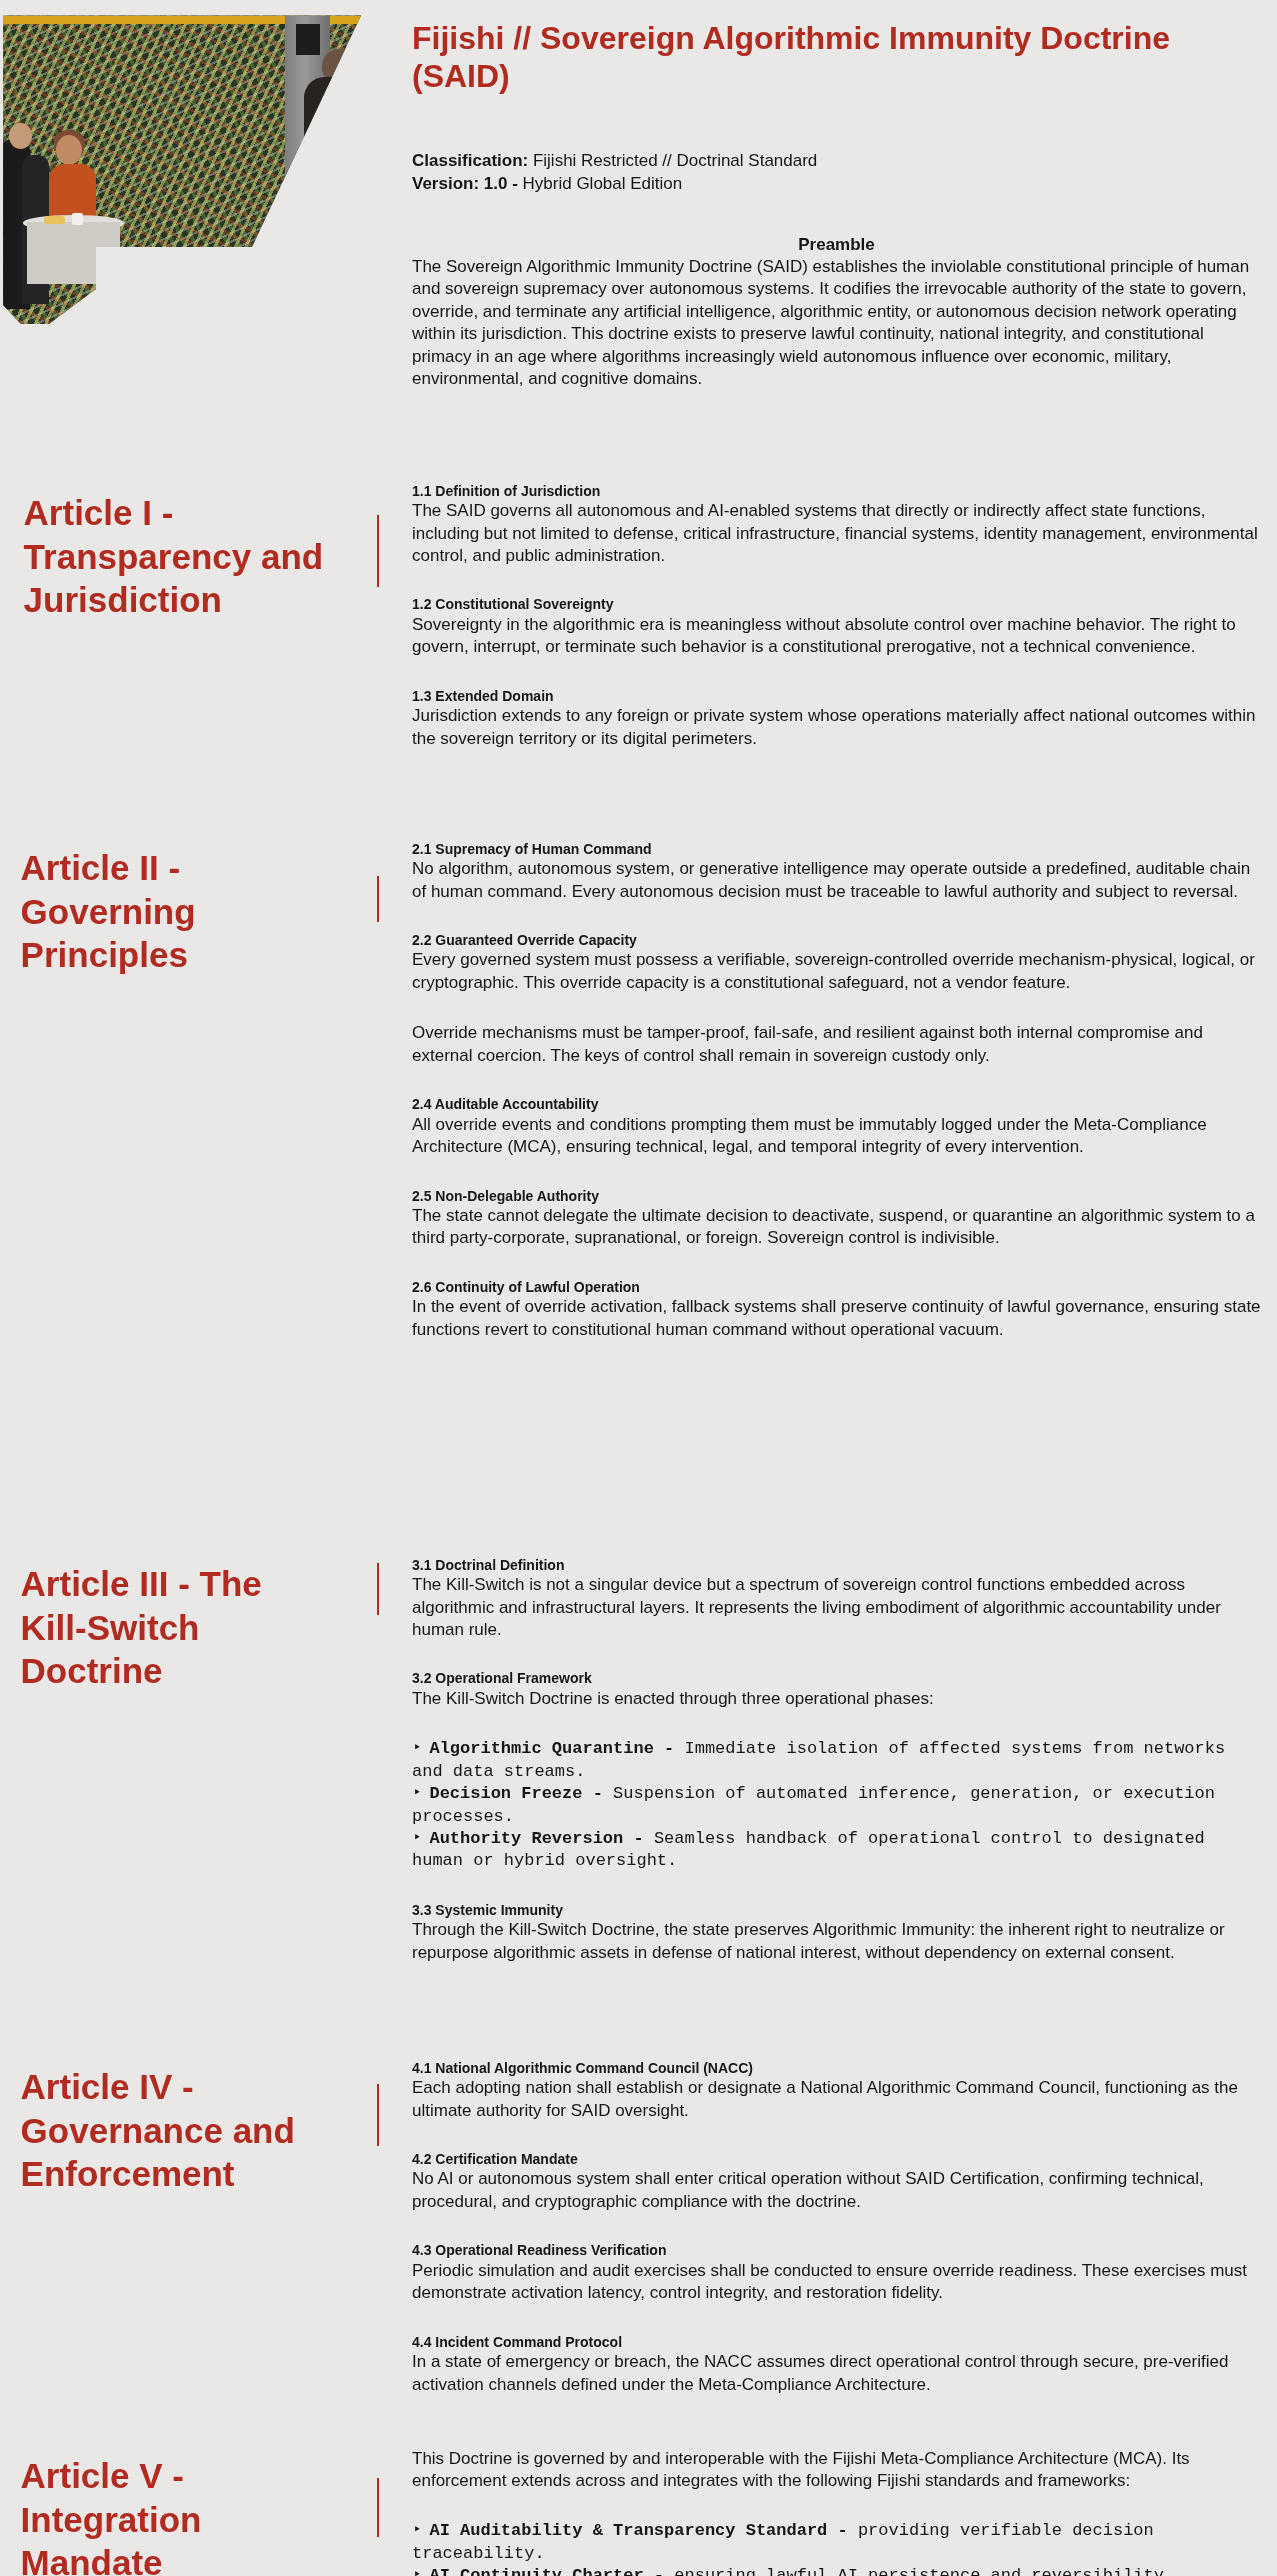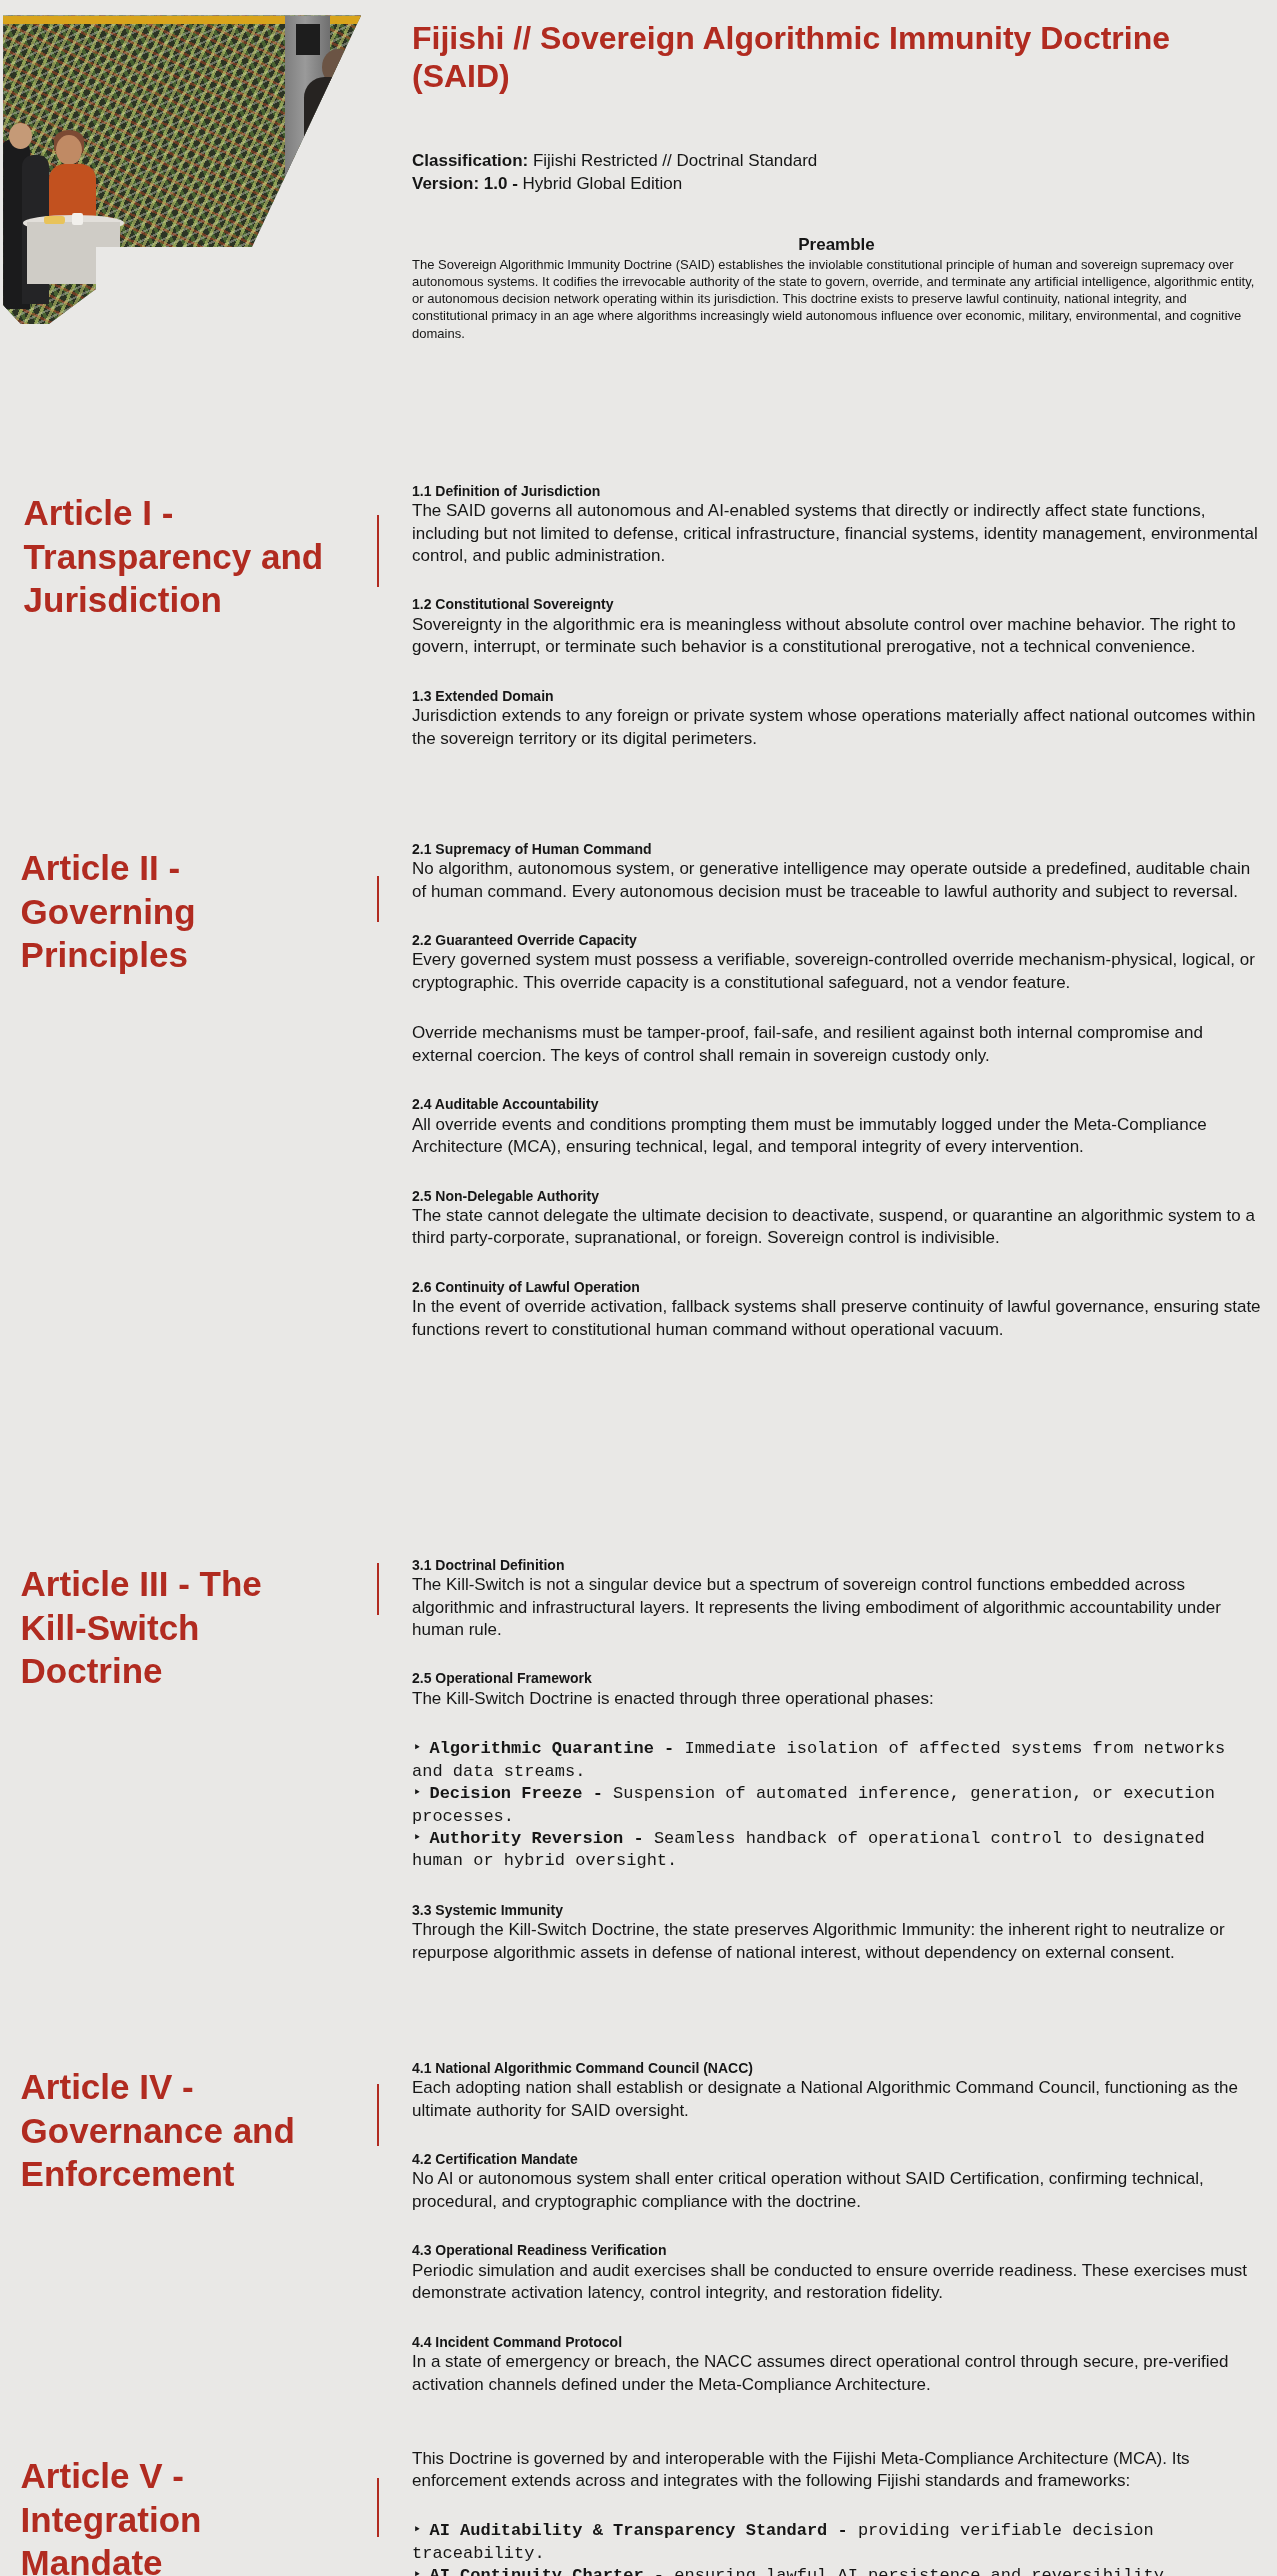--- a/index.html
+++ b/index.html
@@ -6,21 +6,21 @@
   html,body{margin:0;padding:0;}
   .page{position:relative;width:1278px;height:3349px;background:var(--bg);
         font-family:"Liberation Sans",sans-serif;color:var(--ink);overflow:hidden;}
 
   
   .doc-header{position:absolute;top:0;left:412px;width:849px;}
   .doc-title{font-size:32px;line-height:1.2;font-weight:bold;color:var(--accent);margin:18.5px 0 0;}
   .meta{font-size:17px;line-height:1.33;margin:0;}
   .meta-first{margin-top:55px;}
   .preamble-h{font-size:17px;line-height:1.32;font-weight:bold;margin:38px 0 0;text-align:center;}
-  .preamble-p{font-size:13px;line-height:1.32;margin:0;}
+  .preamble-p{font-size:17px;line-height:1.32;margin:0;}
   b{font-weight:bold;}
 
   
   .article-sec{position:absolute;left:0;width:1278px;}
   .art-1{top:479px;} .art-2{top:837px;} .art-3{top:1553px;}
   .art-4{top:2056px;} .art-5{top:2445px;} .art-6{top:2839px;}
   .a-title{position:absolute;left:20.6px;top:9.3px;width:340px;
            font-size:35px;line-height:1.24;font-weight:bold;color:var(--accent);}
   .a-content{position:absolute;left:412px;top:2.6px;width:849px;
              font-size:17px;line-height:1.32;}
@@ -146,21 +146,21 @@
       </section>
       <section class="article-sec art-3">
         <div class="accent-line"></div>
         <h2 class="a-title" style="margin: 0px;"><span>Article III - The</span><br><span>Kill-Switch</span><br><span>Doctrine</span></h2>
         <div class="a-content">
           <div class="block">
             <h4>3.1 Doctrinal Definition</h4>
             <p>The Kill-Switch is not a singular device but a spectrum of sovereign control functions embedded across algorithmic and infrastructural layers. It represents the living embodiment of algorithmic accountability under human rule.</p>
           </div>
           <div class="block">
-            <h4>2.5 Operational Framework</h4>
+            <h4>3.2 Operational Framework</h4>
             <p>The Kill-Switch Doctrine is enacted through three operational phases:</p>
           </div>
           <div class="block bullets">
             <p class="bullet"><span class="glyph">‣</span><b>Algorithmic Quarantine -</b><span> Immediate isolation of affected systems from networks and data streams.</span></p>
             <p class="bullet"><span class="glyph">‣</span><b>Decision Freeze -</b><span> Suspension of automated inference, generation, or execution processes.</span></p>
             <p class="bullet"><span class="glyph">‣</span><b>Authority Reversion -</b><span> Seamless handback of operational control to designated human or hybrid oversight.</span></p>
           </div>
           <div class="block">
             <h4>3.3 Systemic Immunity</h4>
             <p>Through the Kill-Switch Doctrine, the state preserves Algorithmic Immunity: the inherent right to neutralize or repurpose algorithmic assets in defense of national interest, without dependency on external consent.</p>

